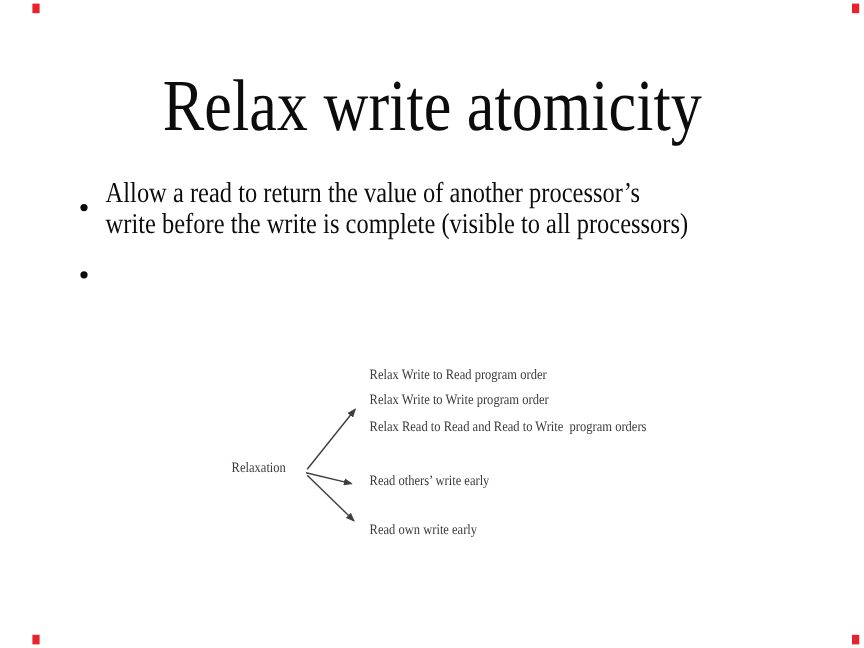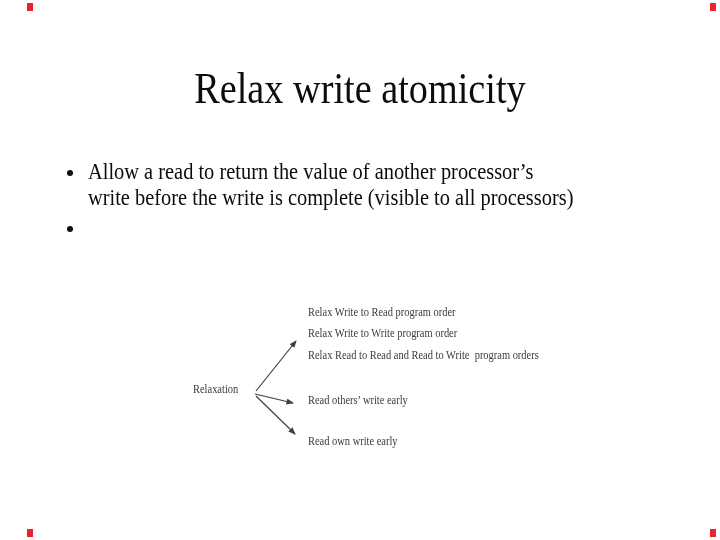--- a/index.html
+++ b/index.html
@@ -20,32 +20,32 @@
   }
   .corner-mark.tl { left: 27px;  top: 3px; }
   .corner-mark.tr { left: 710px; top: 3px; }
   .corner-mark.bl { left: 27px;  top: 529px; }
   .corner-mark.br { left: 710px; top: 529px; }
 
   
   .title {
     position: absolute; left: 0; right: 0; top: 66px;
     margin: 0; text-align: center;
-    font-size: 45px; font-weight: 400; line-height: 45px;
+    font-size: 61px; font-weight: 400; line-height: 45px;
     color: var(--body_text, #0c0c0c);
     white-space: nowrap;
   }
   .title .squeeze {
     display: inline-block;
     transform: scaleX(0.85);
   }
 
   
   .bullets {
-    position: absolute; left: 88px; top: 159px;
+    position: absolute; left: 88px; top: 149px;
     color: var(--body_text, #0c0c0c);
     font-family: Liberation Serif, serif;
   }
   .bullet-item { margin: 0; }
   .bullet-item + .bullet-item { margin-top: 5px; }
   .bullet-line {
     display: block;
     font-size: 24px; line-height: 25.5px;
     white-space: nowrap;
     transform: scaleX(0.85);

